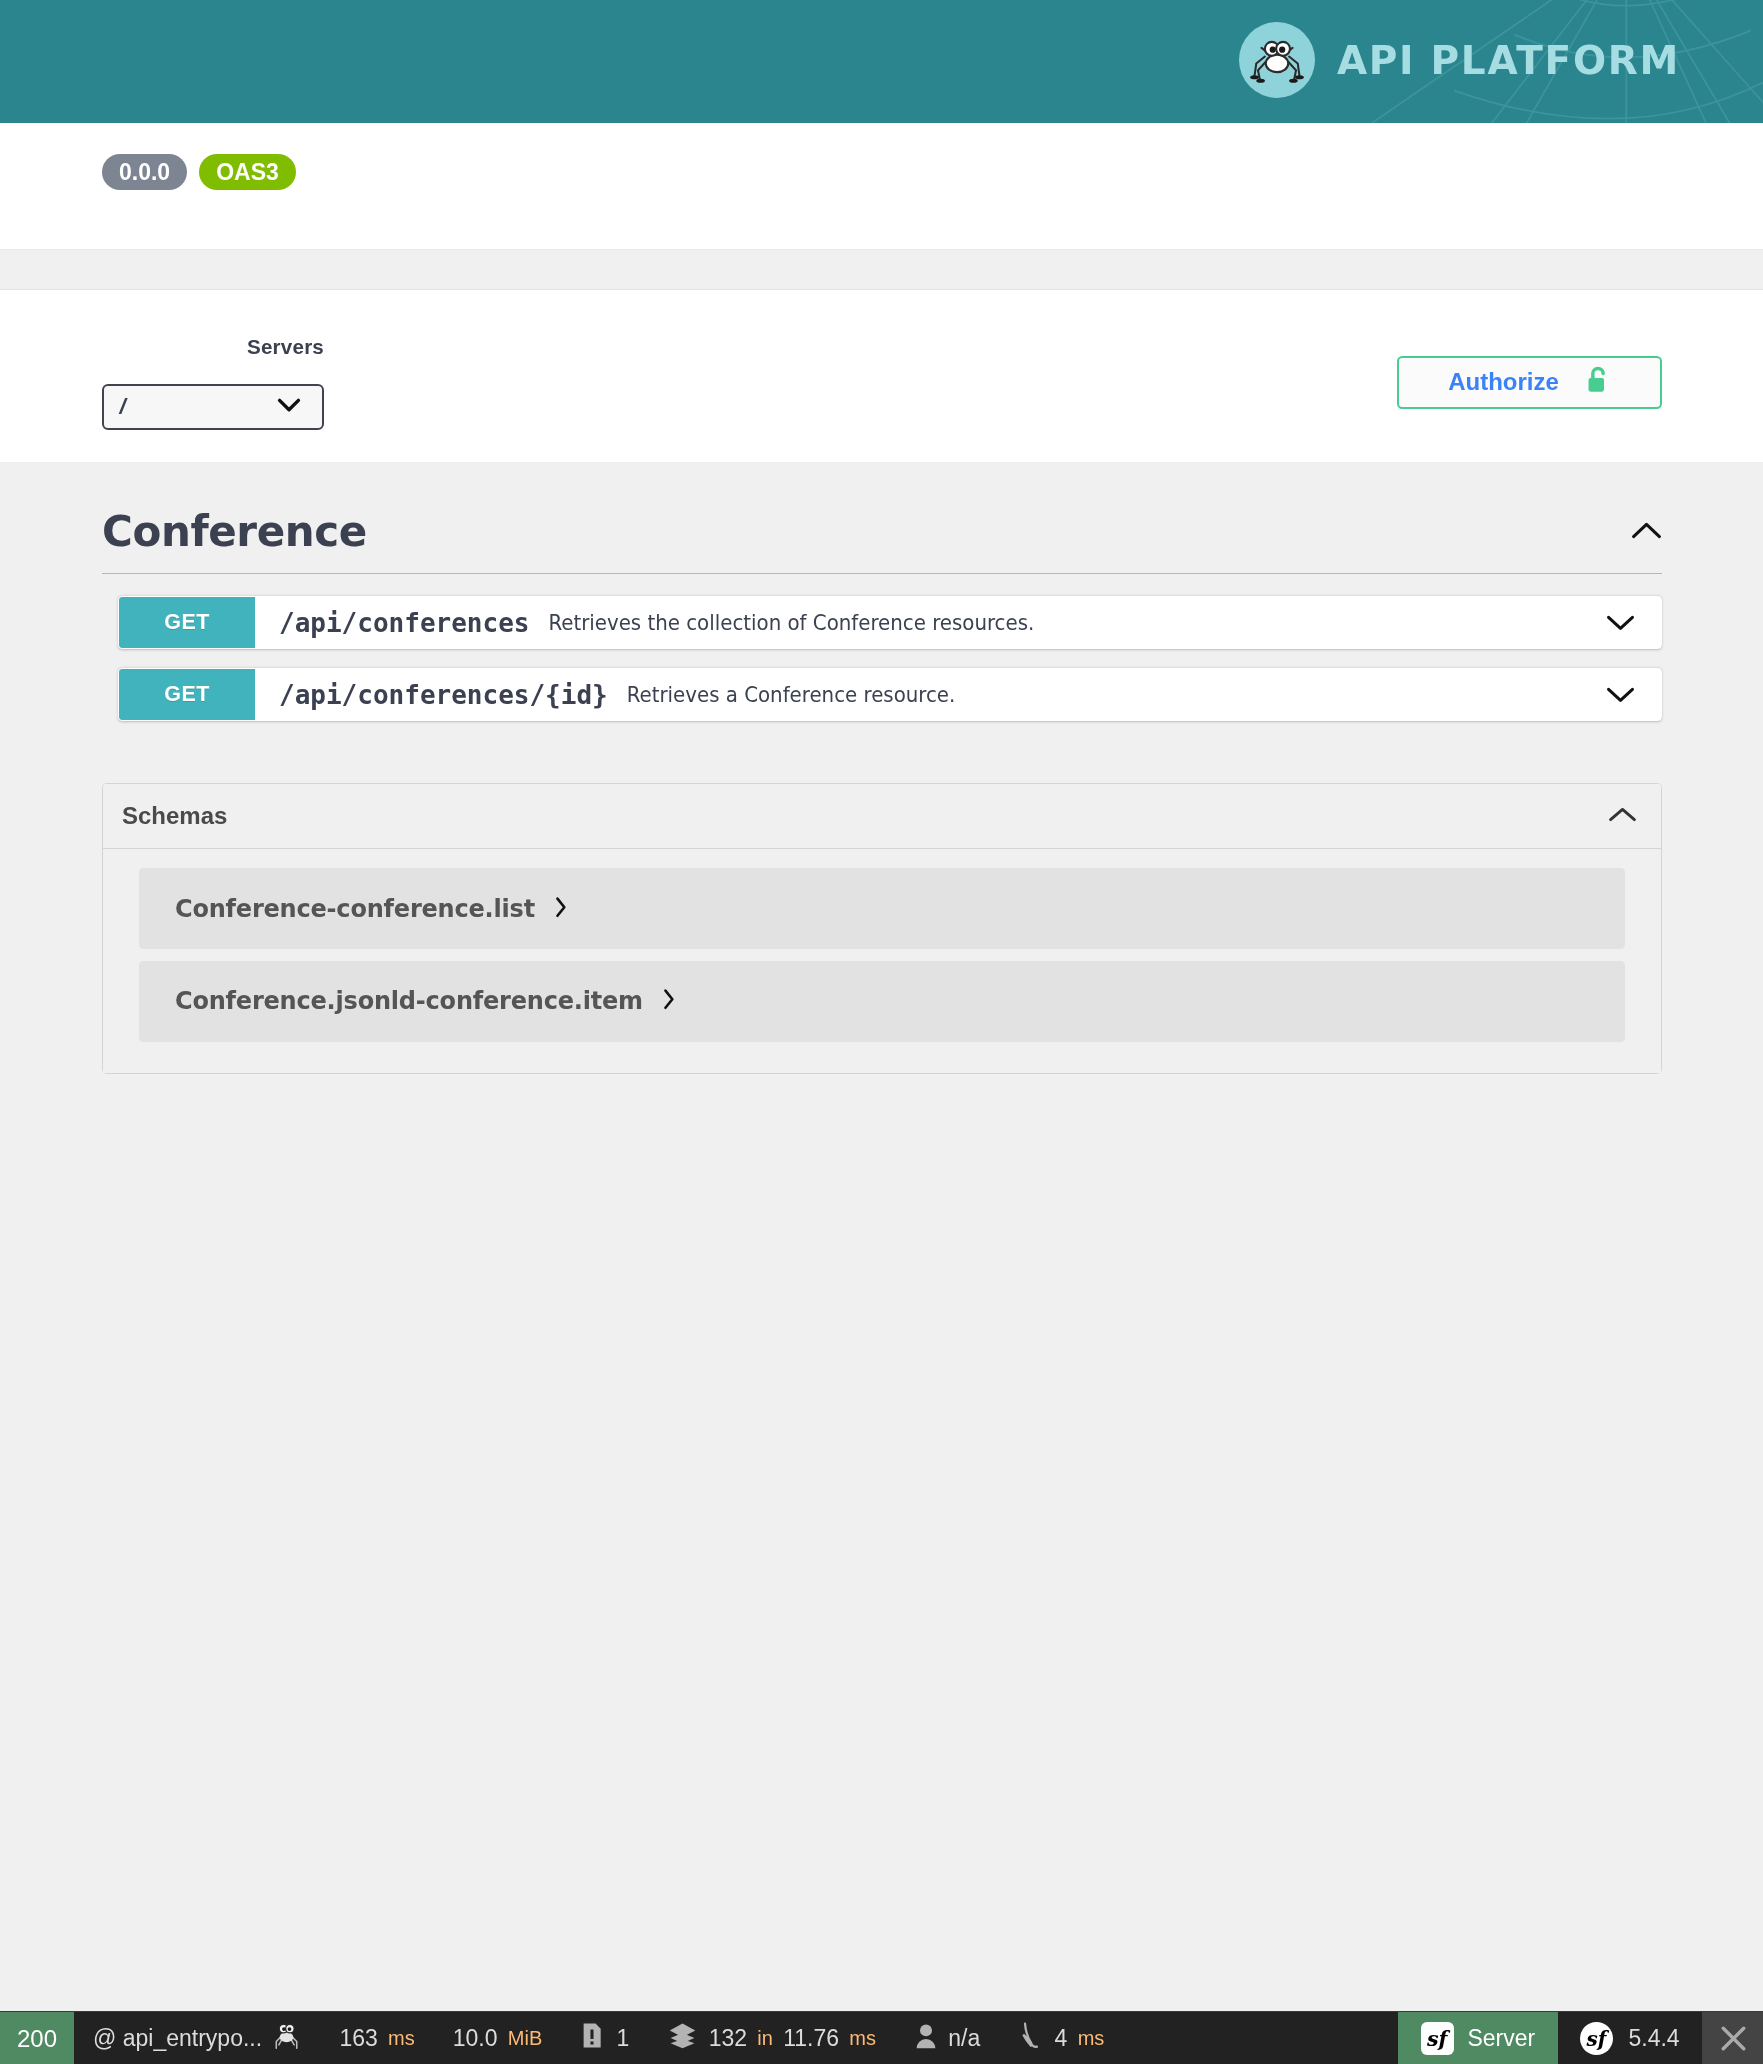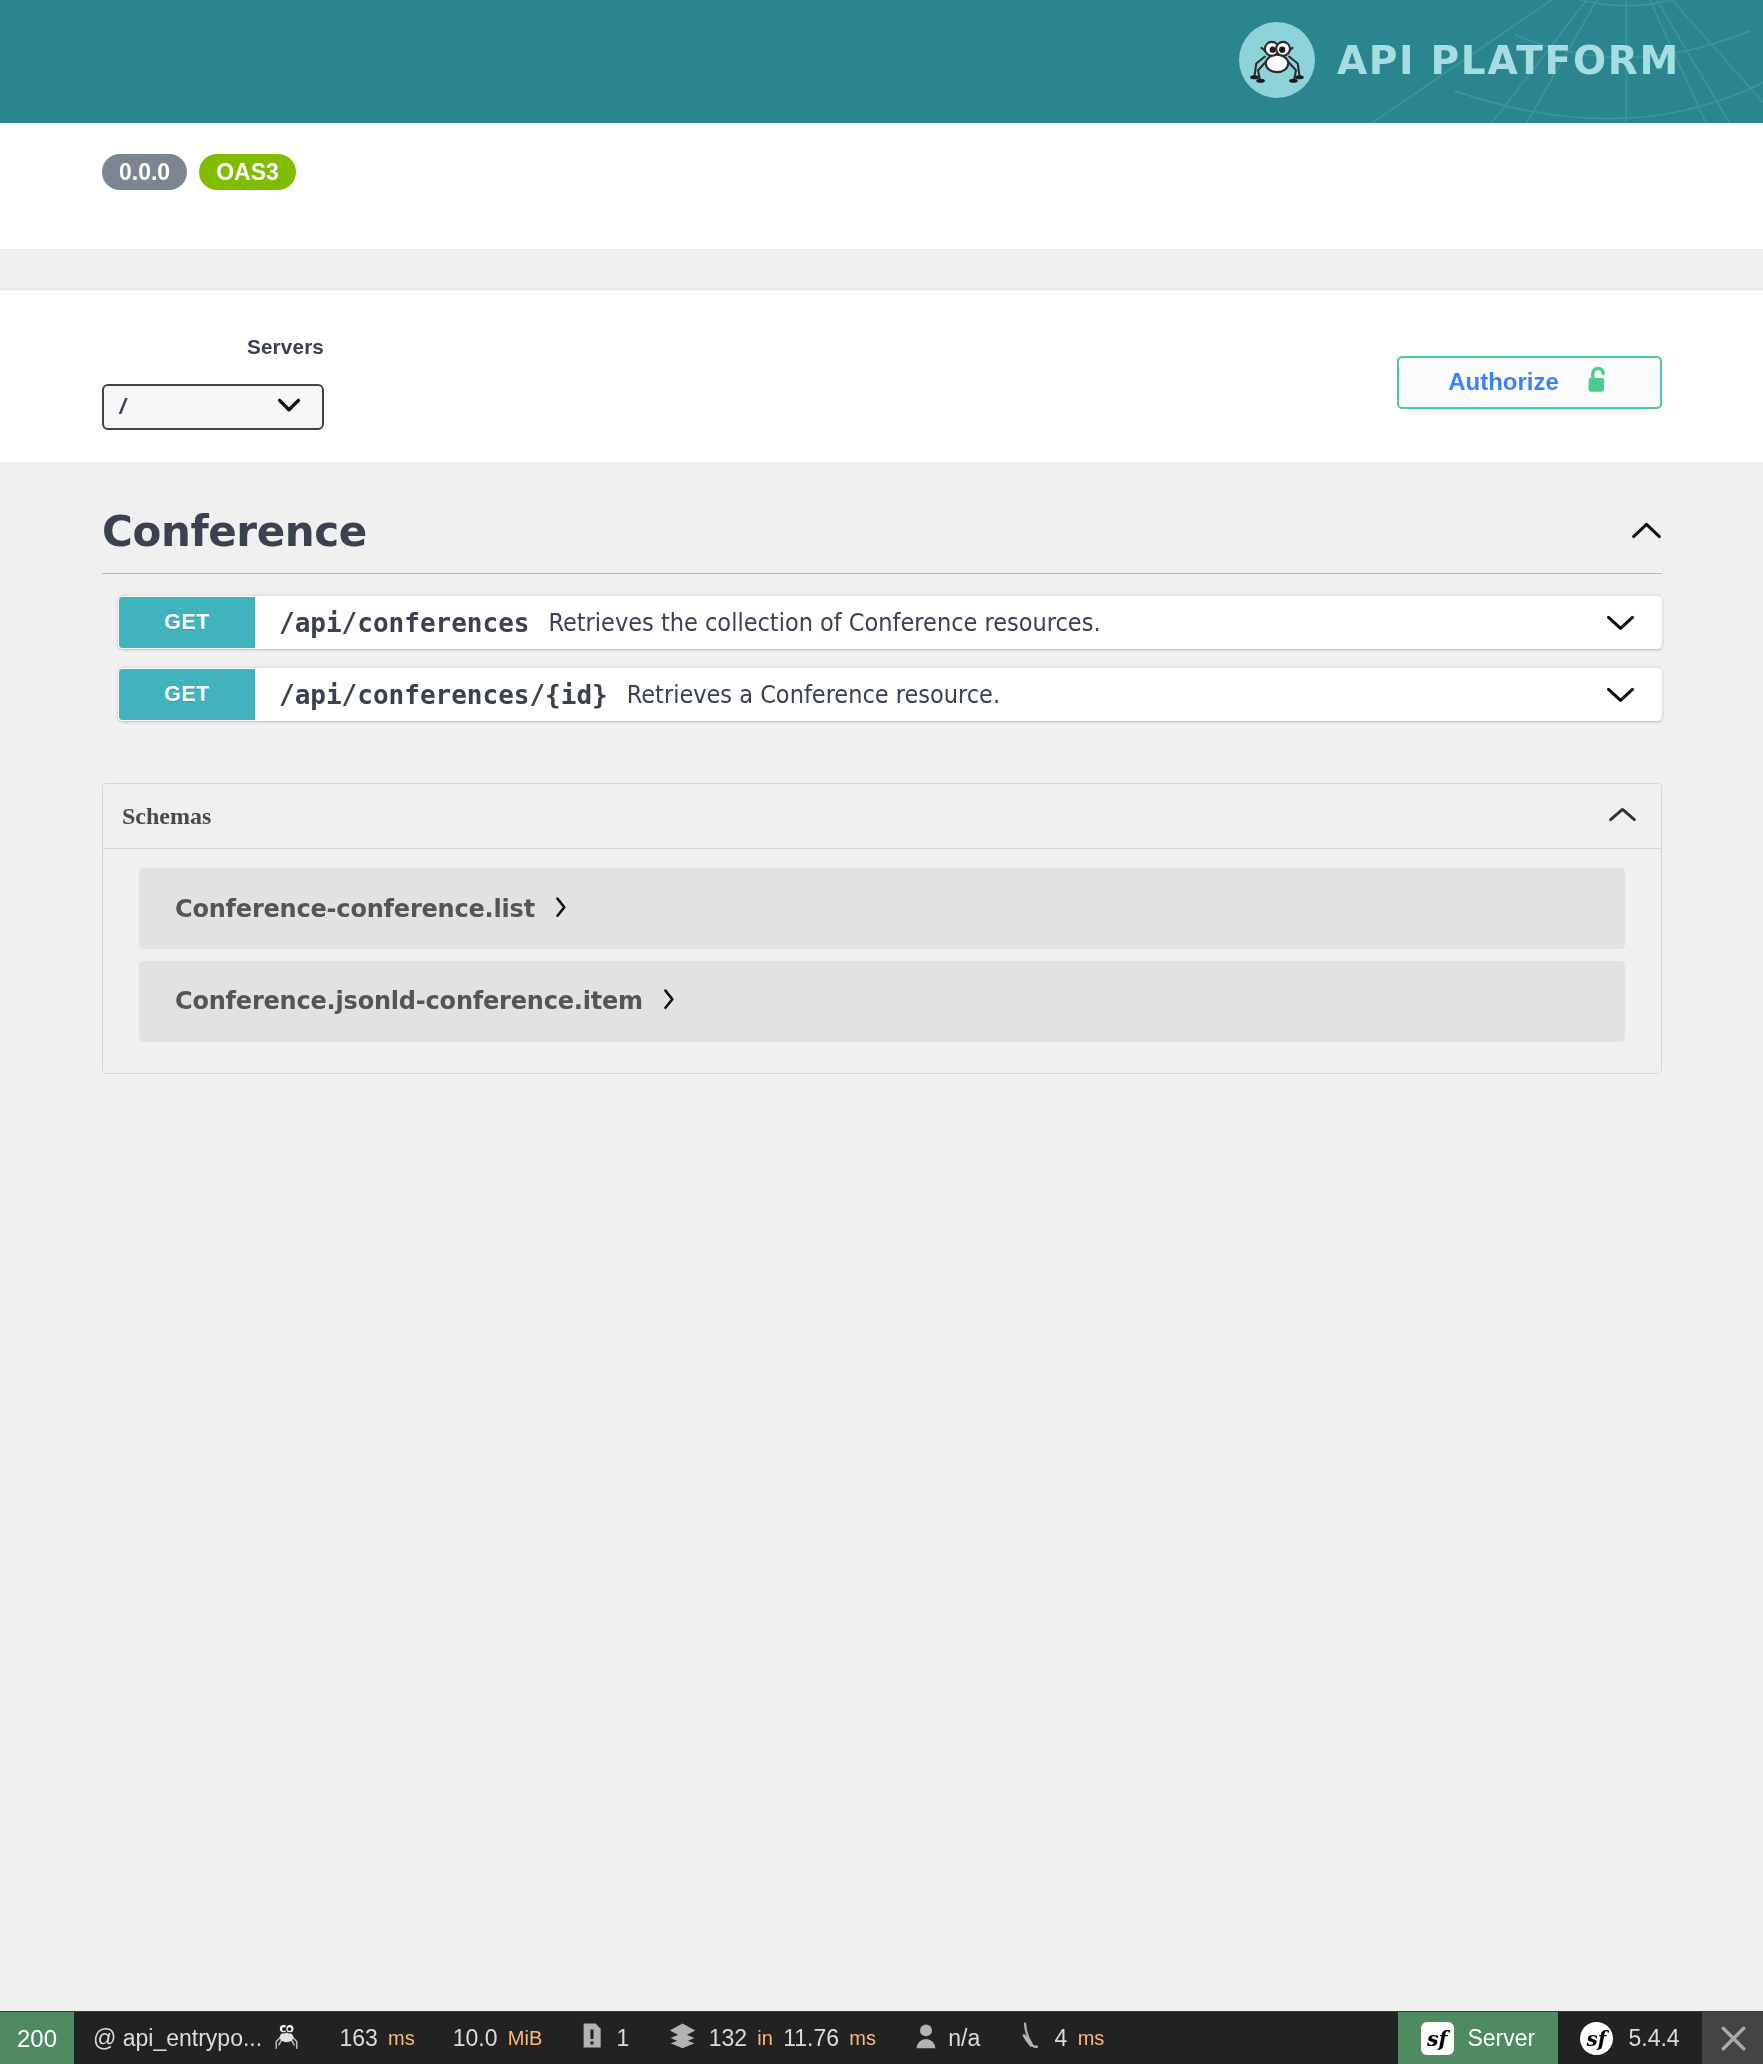--- a/index.html
+++ b/index.html
@@ -213,21 +213,21 @@
     min-width: 0;
   }
   .oppath-text {
     font-family: "DejaVu Sans Mono", monospace;
     font-size: 26px;
     font-weight: bold;
     color: #3b4151;
     white-space: nowrap;
   }
   .opdesc {
-    font-size: 25px;
+    font-size: 22px;
     color: #3b4151;
     font-family: "DejaVu Sans Condensed", "Liberation Sans", sans-serif;
     white-space: nowrap;
     text-align: right;
   }
   .opcaret {
     display: flex;
     align-items: center;
     padding-right: 26px;
     flex: none;
@@ -248,21 +248,21 @@
     padding: 0 24px 0 19px;
     background: #f0f0f0;
     border-bottom: 0.9px solid #d4d4d8;
     border-radius: 3.4px 3.4px 0 0;
     cursor: pointer;
   }
   .schemas-title {
     font-size: 24px;
     font-weight: bold;
     color: #4a4a4a;
-    font-family: Liberation Serif, serif;
+    font-family: Liberation Sans, sans-serif;
   }
   .schemas-body { padding: 19px 36px 20.6px 36px; background: #f0f0f0; }
   .schema-item {
     background: #e2e2e2;
     border-radius: 4.3px;
     height: 81px;
     display: flex;
     align-items: center;
     padding-left: 36px;
     gap: 19px;

